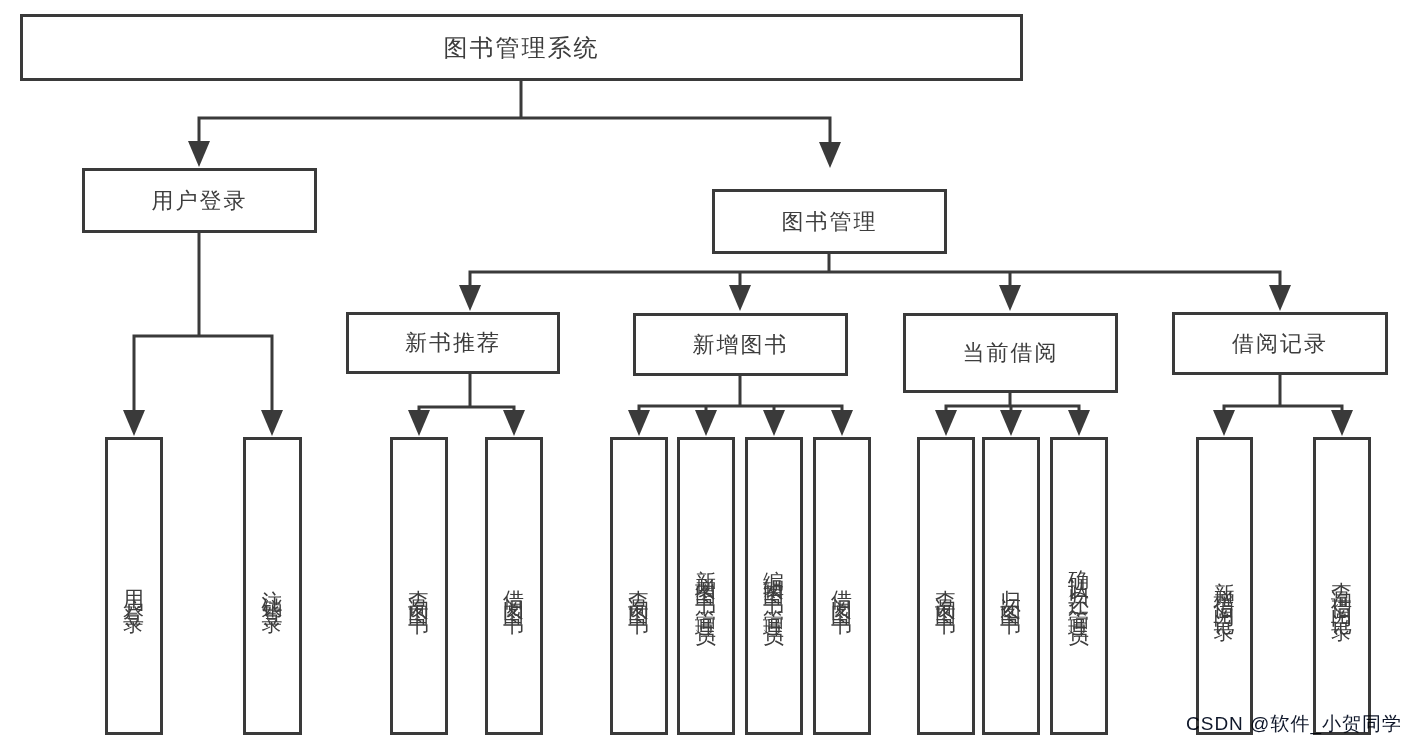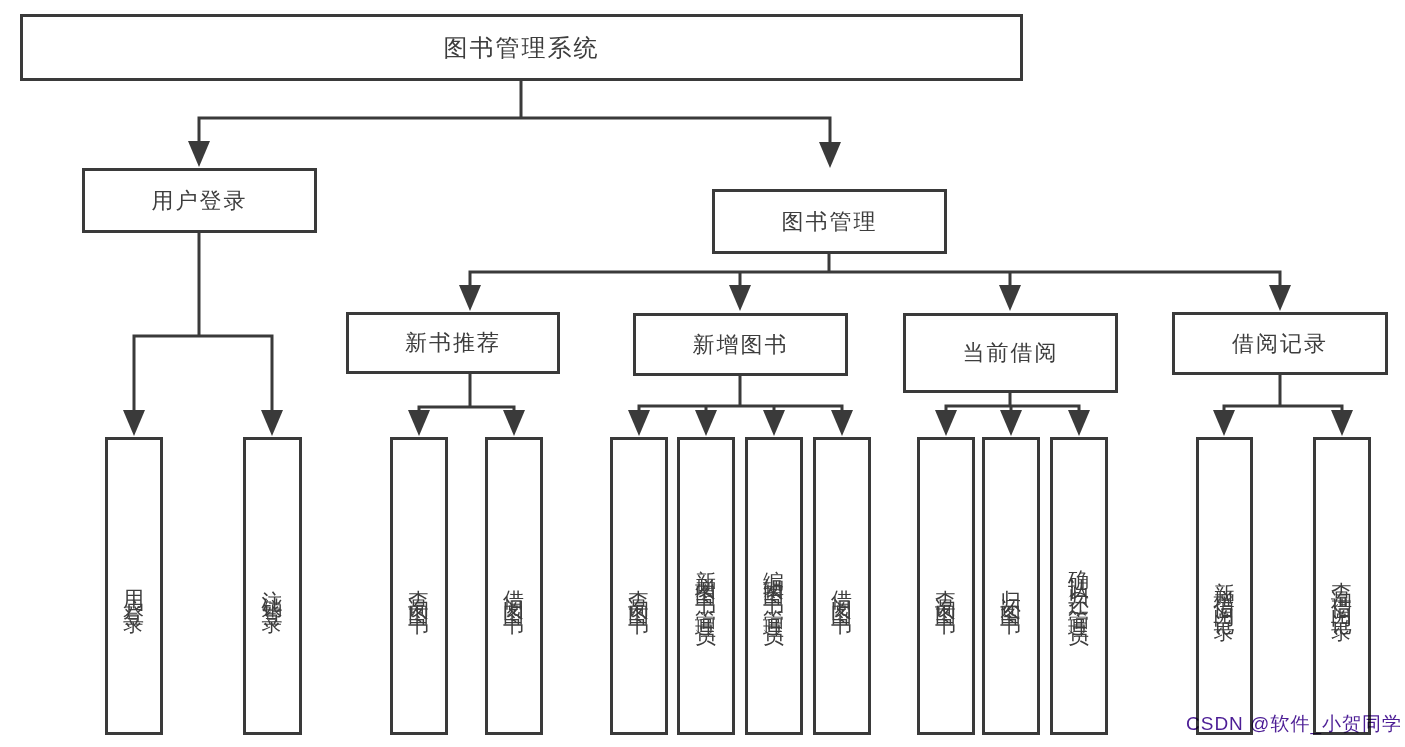--- a/index.html
+++ b/index.html
@@ -37,21 +37,21 @@
     letter-spacing:8px;
     line-height:1;
     padding-top:6px;
   }
   .watermark{
     position:absolute;
     left:1186px;
     top:711px;
     font-size:19px;
     letter-spacing:1px;
-    color:#4c1d95;
+    color:#0f172a;
     mix-blend-mode:multiply;
     z-index:5;
     white-space:nowrap;
   }
 </style>
 </head>
 <body>
 
 <div id="canvas">
 

